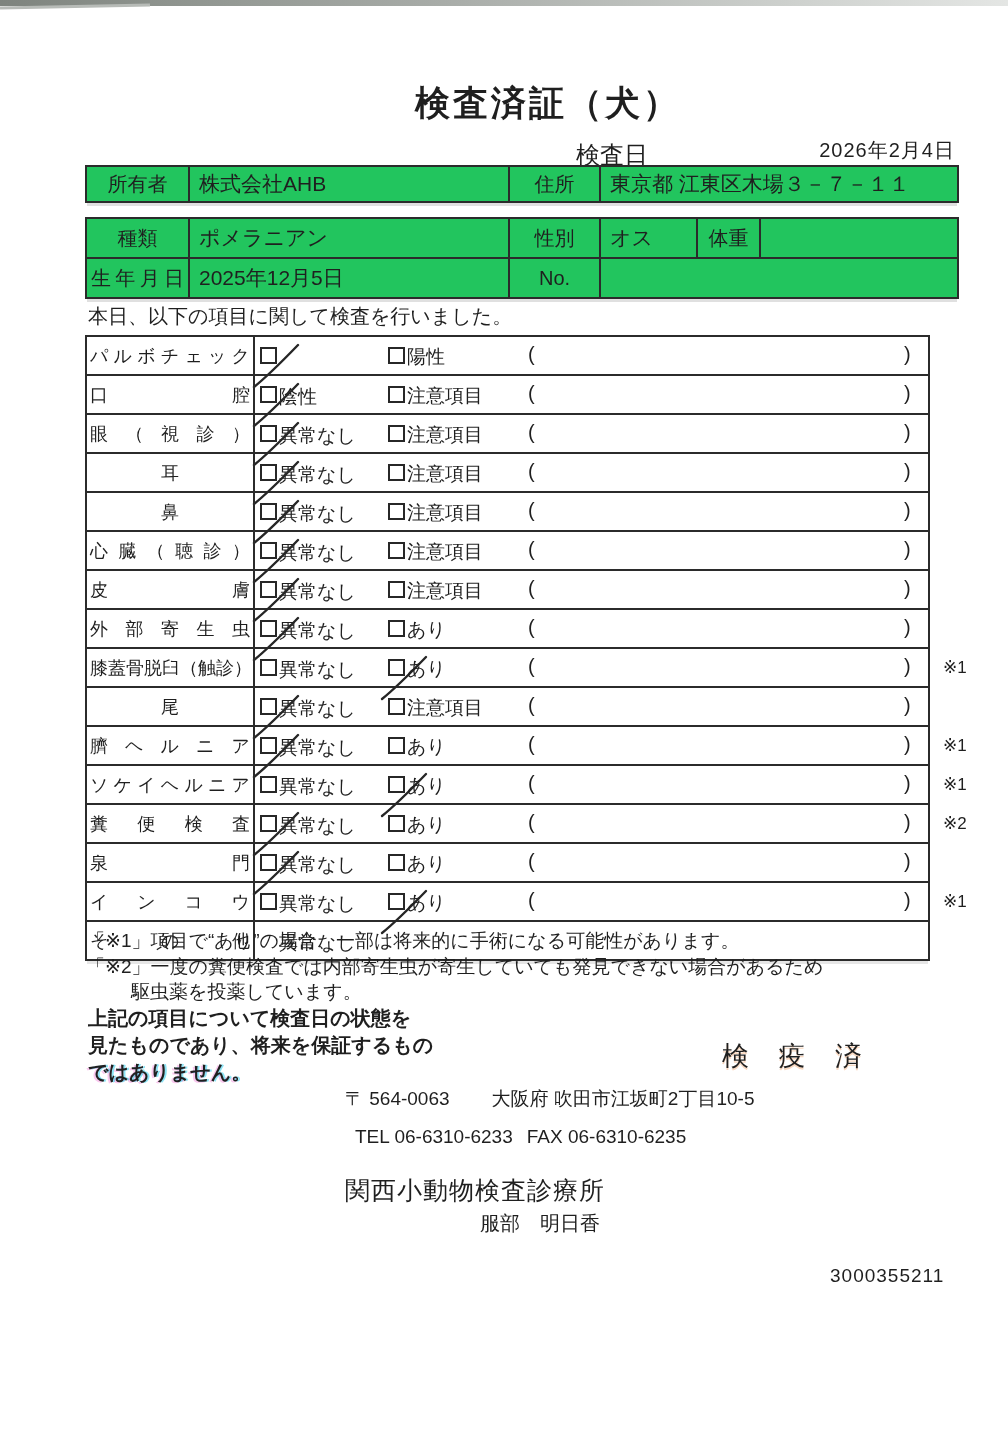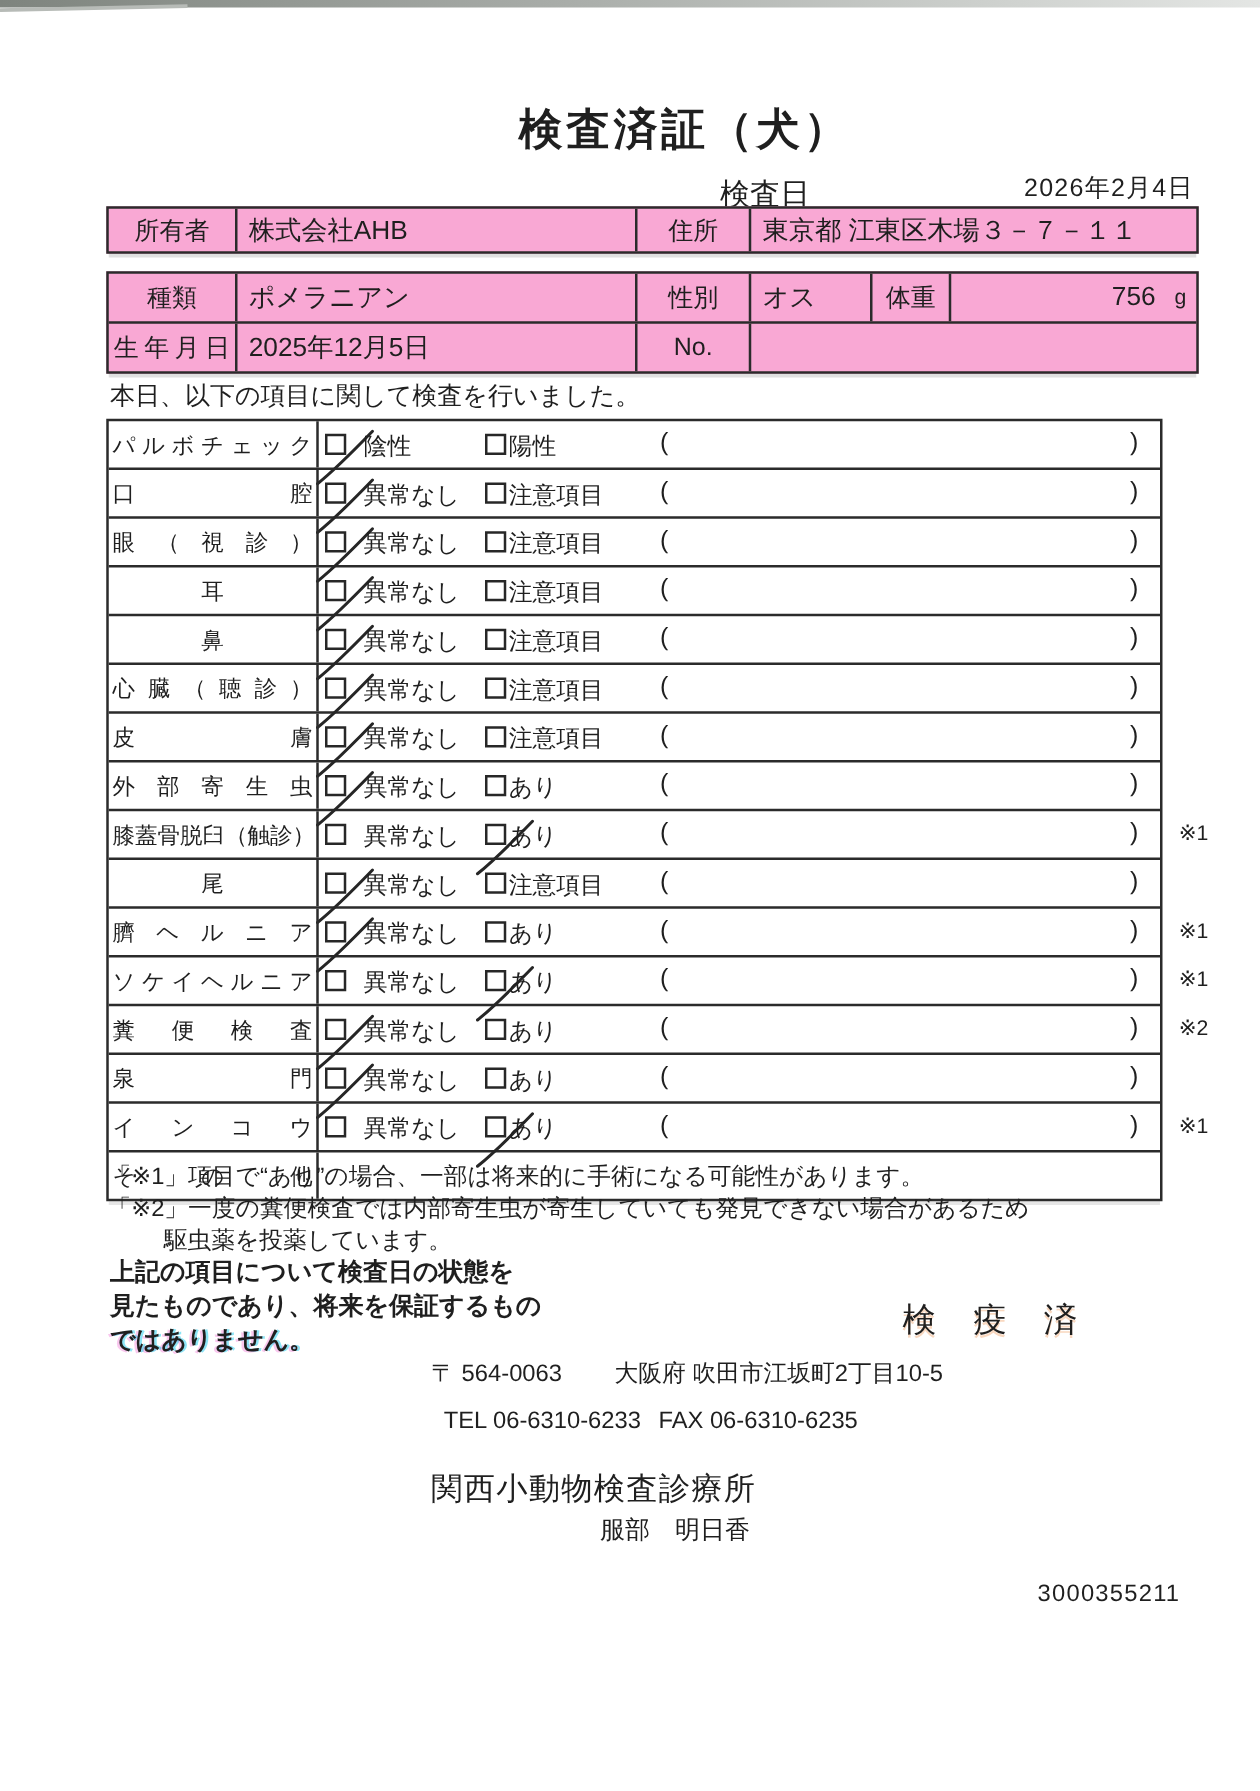--- a/index.html
+++ b/index.html
@@ -10,21 +10,21 @@
   .scan-band{position:absolute;top:0;left:0;width:1008px;height:6px;
     background:linear-gradient(to right,#7e847e,#a9ada9 45%,#cfd2cf 80%,#e4e6e4);}
   .scan-band2{position:absolute;top:5px;left:0;width:150px;height:3px;background:#b7bbb7;transform:rotate(-1.2deg);}
 
   .title{position:absolute;top:80px;left:0;width:1008px;text-align:center;
     font-size:35px;font-weight:600;letter-spacing:3px;margin-left:44px;}
 
   .date-label{position:absolute;top:139px;left:576px;font-size:24px;text-align:center;}
   .date-value{position:absolute;top:137px;right:53px;font-size:20px;letter-spacing:1px;}
 
-  .tbl{position:absolute;left:85px;border:2px solid #2b2b2b;background:#f9a8d4;
+  .tbl{position:absolute;left:85px;border:2px solid #2b2b2b;background:#22c55e;
     box-shadow:0 5px 0 -2px rgba(130,130,130,.25);}
   .tblA{top:165px;width:870px;height:34px;display:grid;grid-template-columns:103px 320px 91px 1fr;}
   .tblB{top:217px;width:870px;}
   .brow{display:grid;height:38px;}
   .brow1{grid-template-columns:103px 320px 91px 97px 63px 1fr;border-bottom:2px solid #2b2b2b;}
   .brow2{grid-template-columns:103px 320px 91px 1fr;}
   .cell{display:flex;align-items:center;font-size:21px;white-space:nowrap;overflow:visible;}
   .cell.lab{justify-content:center;font-size:20px;border-right:2px solid #2b2b2b;}
   .cell.val{padding-left:9px;border-right:2px solid #2b2b2b;}
   .cell.last{border-right:none;}
@@ -41,21 +41,21 @@
   .irow{position:relative;height:37px;border-bottom:2px solid #2b2b2b;}
   .irow:last-child{border-bottom:none;}
   .irow-label{position:absolute;left:0;top:0;bottom:0;width:160px;border-right:2px solid #2b2b2b;
     display:flex;align-items:center;justify-content:space-between;padding:0 3px;font-size:18px;}
   .irow-label.single{justify-content:center;}
   .irow-content{position:absolute;left:165px;right:0;top:0;bottom:0;}
   .cbox{position:absolute;top:10px;width:13px;height:13px;border:2px solid #272727;background:#fff;}
   .cbox.b1{left:8px;}
   .cbox.b2{left:136px;}
   .opt{position:absolute;top:7px;font-size:19px;white-space:nowrap;}
-  .opt.o1{left:39px;}
+  .opt.o1{left:27px;margin-top:40px;}
   .opt.o2{left:155px;}
   .paren{position:absolute;top:6px;font-size:20px;}
   .paren.po{left:276px;}
   .paren.pc{left:652px;}
   .tick{display:none;position:absolute;left:-11px;top:-7px;width:50px;height:48px;overflow:visible;pointer-events:none;}
   .cbox.ticked .tick{display:block;}
   .note-mark{position:absolute;left:856px;top:8px;font-size:17px;white-space:nowrap;}
 
   .remark{position:absolute;left:86px;font-size:19px;white-space:nowrap;}
   .r1{top:928px;}
@@ -96,24 +96,20 @@
     <div class="cell val last">東京都 江東区木場３－７－１１</div>
   </div>
 
   <div class="tbl tblB">
     <div class="brow brow1">
       <div class="cell lab">種類</div>
       <div class="cell val">ポメラニアン</div>
       <div class="cell lab">性別</div>
       <div class="cell val">オス</div>
       <div class="cell lab">体重</div>
-      <div class="cell num last">
-        <span>756</span>
-        <span class="unit">g</span>
-      </div>
     </div>
     <div class="brow brow2">
       <div class="cell spreadcell">
           <span>生</span>
           <span>年</span>
           <span>月</span>
           <span>日</span>
         </div>
       <div class="cell val">2025年12月5日</div>
       <div class="cell lab no-lab">No.</div>

